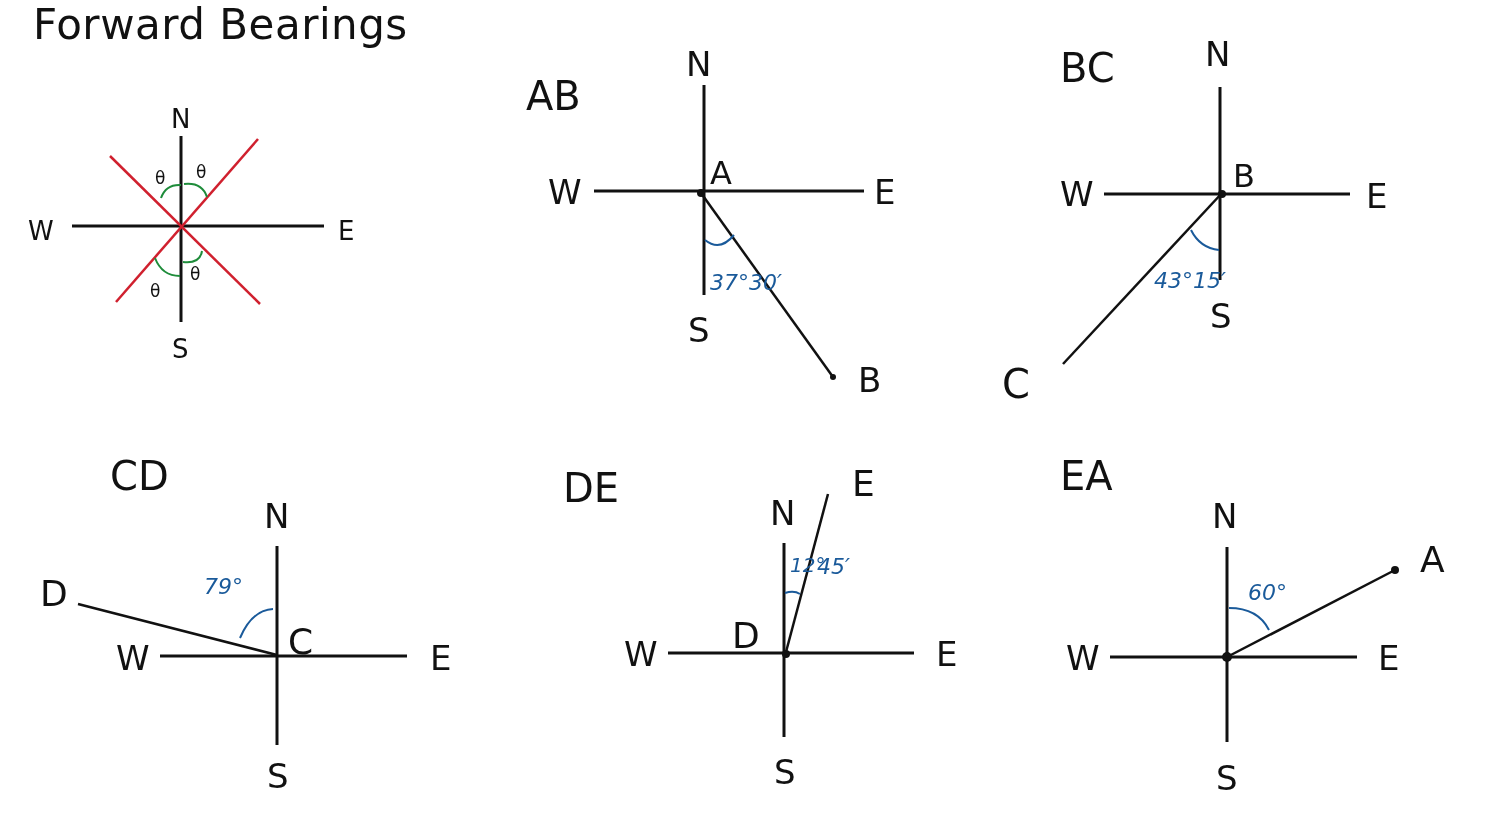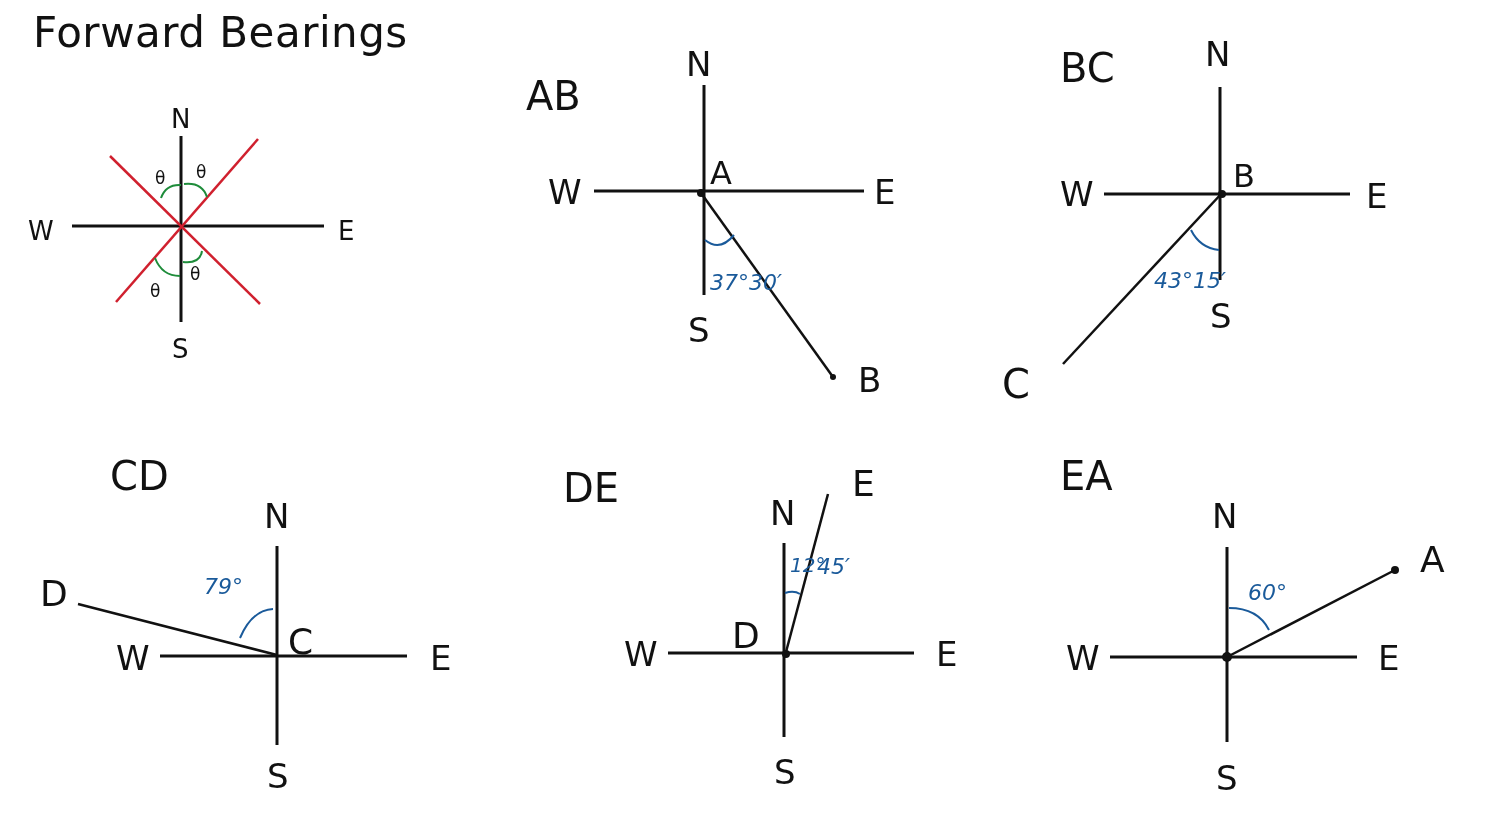--- a/index.html
+++ b/index.html
@@ -1,17 +1,17 @@
 <!DOCTYPE html>
 <html><head>
 <meta charset="utf-8">
 <style>
   html, body { margin:0; padding:0; background:#ffffff; }
   body { width:1492px; height:814px; position:relative; overflow:hidden; font-family:"DejaVu Sans", sans-serif; }
-  #title { position:absolute; left:33px; top:8px; font-size:42px; color:#111; font-family:"DejaVu Sans", sans-serif; letter-spacing:0.5px; }
+  #title { position:absolute; left:33px; top:0; font-size:42px; color:#111; font-family:"DejaVu Sans", sans-serif; letter-spacing:0.5px; }
   svg#canvas { position:absolute; left:0; top:0; }
   .hw { font-family:"DejaVu Sans", sans-serif; fill:#111; }
   .hwang { font-family:"DejaVu Sans", sans-serif; fill:#1a5a9a; font-style:italic; }
 </style>
 </head>
 <body>
 
 <div id="title">Forward Bearings</div>
 
 <svg id="canvas" width="1492" height="814" viewBox="0 0 1492 814" xmlns="http://www.w3.org/2000/svg">

